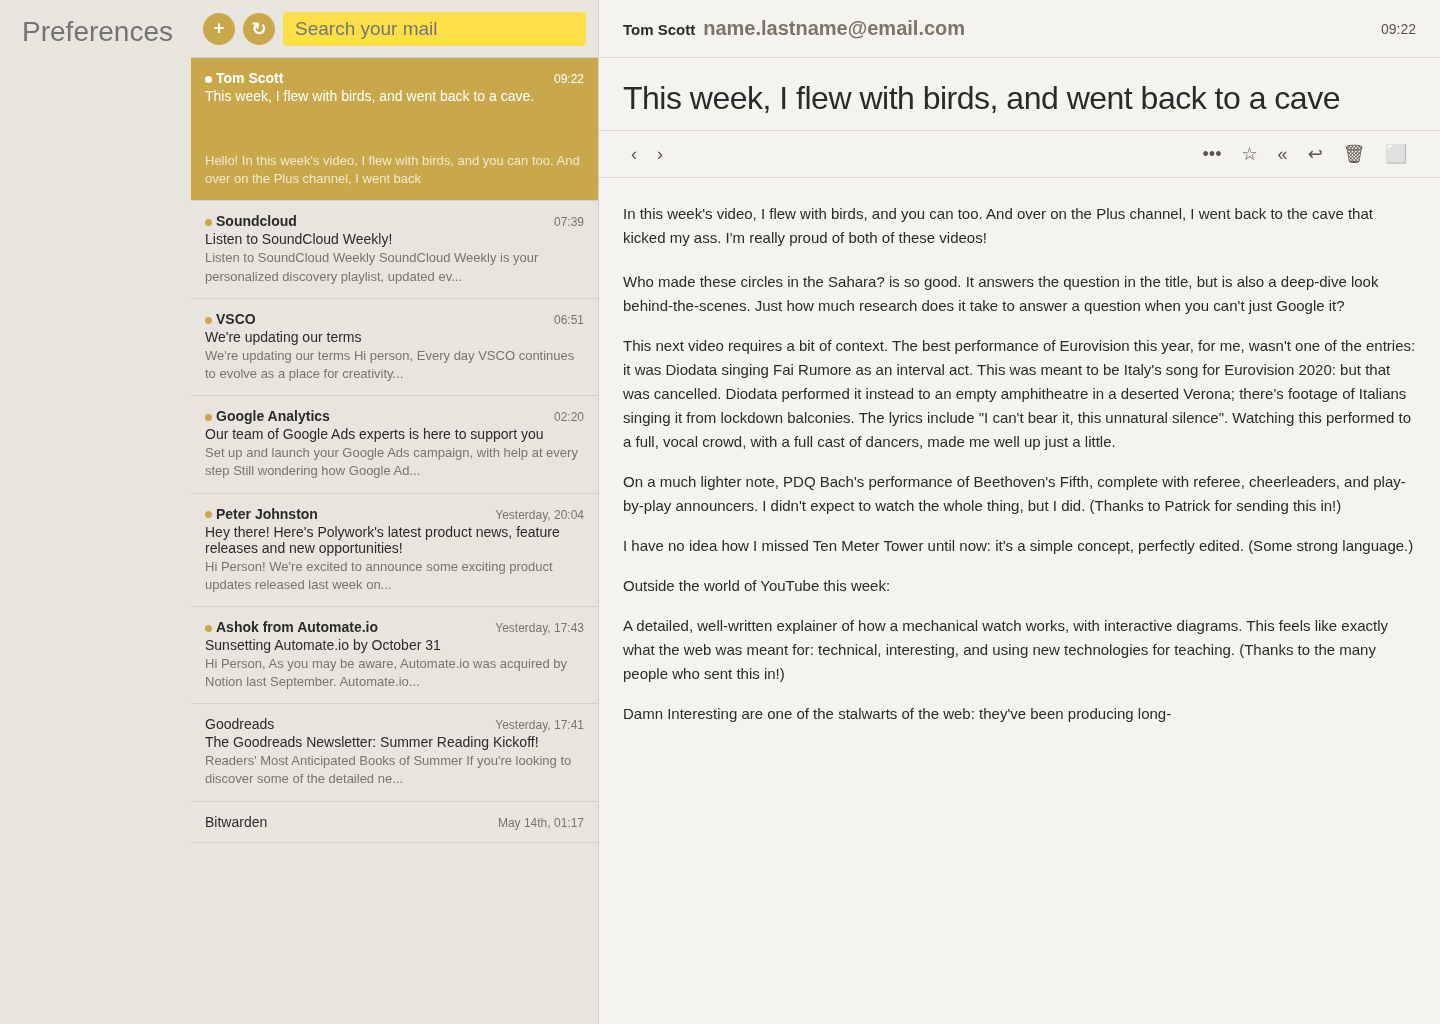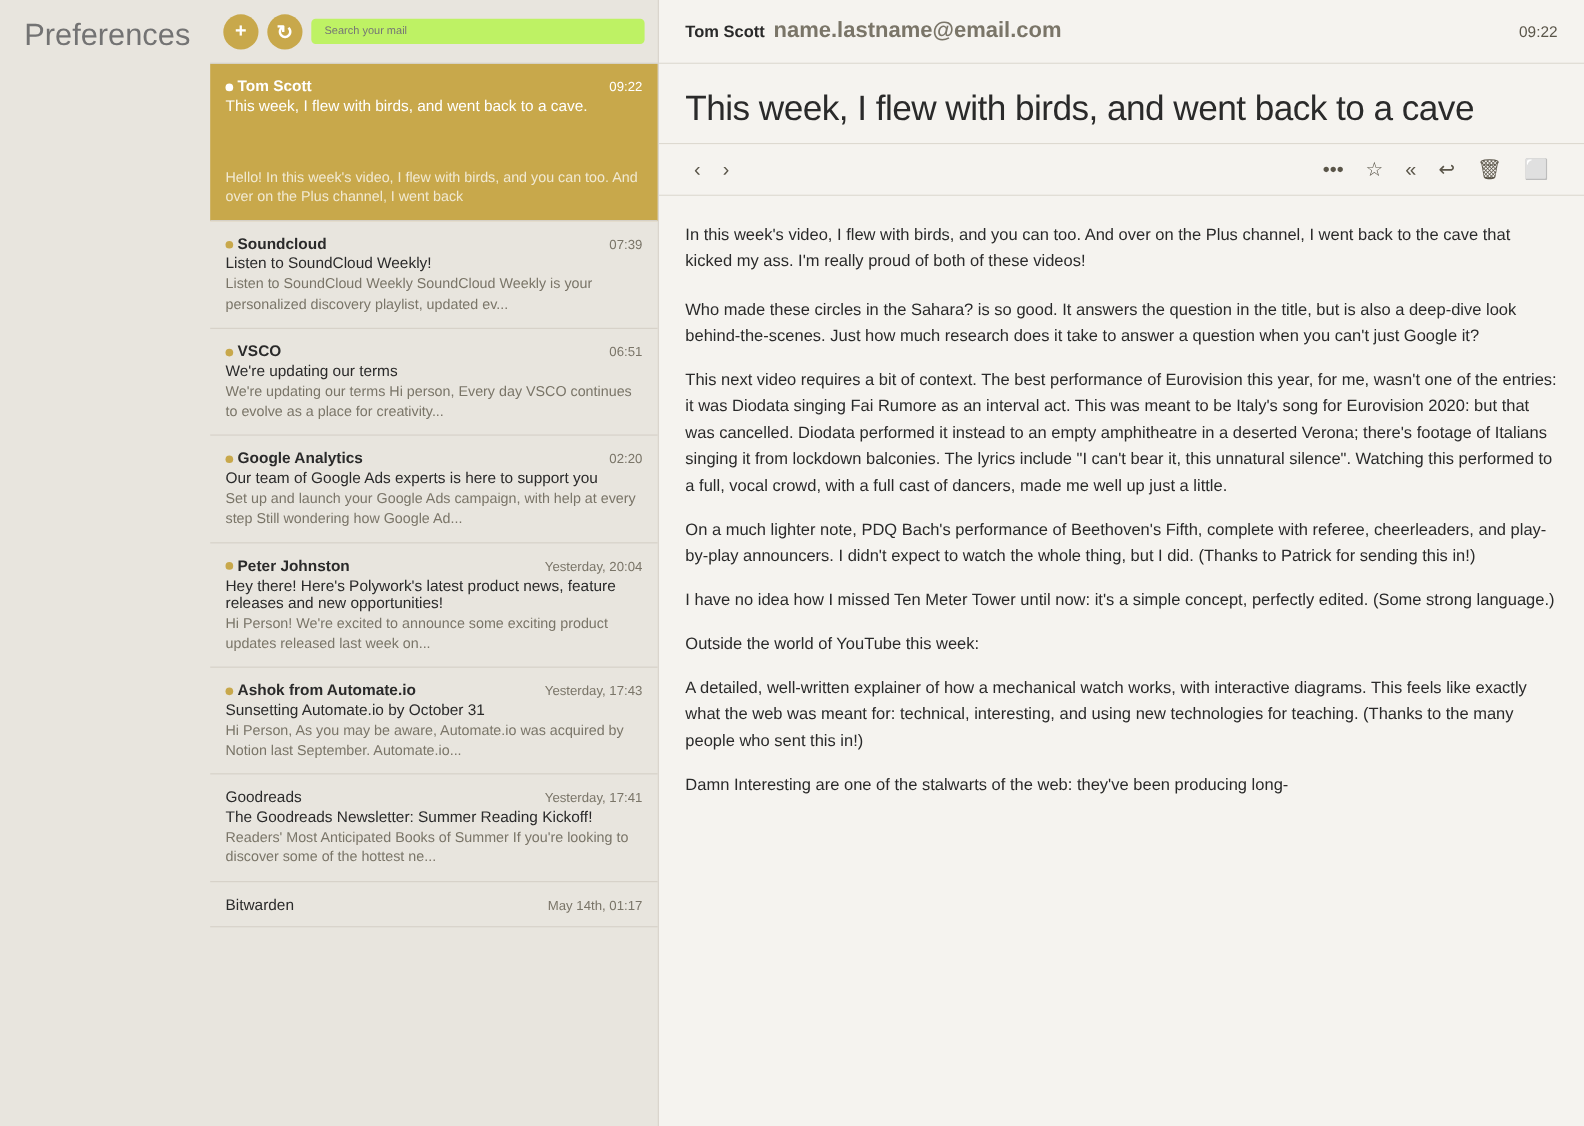--- a/index.html
+++ b/index.html
@@ -65,25 +65,25 @@
       border: none;
       display: flex; align-items: center; justify-content: center;
       cursor: pointer;
       font-size: 18px;
       font-weight: bold;
     }
     .search-btn.add { background: #c8a84b; color: white; }
     .search-btn.refresh { background: #c8a84b; color: white; }
     #search-input {
       flex: 1;
-      background: #bef264;
+      background: #fde047;
       border: none;
       border-radius: 4px;
       padding: 6px 12px;
-      font-size: 10px;
+      font-size: 19px;
       color: #7a7568;
       outline: none;
     }
     #email-list { flex: 1; overflow-y: auto; }
     .email-item {
       padding: 12px 14px;
       border-bottom: 1px solid #d5d0c7;
       cursor: pointer;
       position: relative;
     }
@@ -234,21 +234,21 @@
         </div>
         <div class="email-subject">Sunsetting Automate.io by October 31</div>
         <div class="email-preview">Hi Person, As you may be aware, Automate.io was acquired by Notion last September. Automate.io...</div>
       </div>
       <div class="email-item read">
         <div class="email-header">
           <span class="email-sender">Goodreads</span>
           <span class="email-time">Yesterday, 17:41</span>
         </div>
         <div class="email-subject">The Goodreads Newsletter: Summer Reading Kickoff!</div>
-        <div class="email-preview">Readers' Most Anticipated Books of Summer If you're looking to discover some of the hottest ne...</div>
+        <div class="email-preview">Readers' Most Anticipated Books of Summer If you're looking to discover some of the detailed ne...</div>
       </div>
       <div class="email-item read">
         <div class="email-header">
           <span class="email-sender">Bitwarden</span>
           <span class="email-time">May 14th, 01:17</span>
         </div>
       </div>
     </div>
 </div>
 

